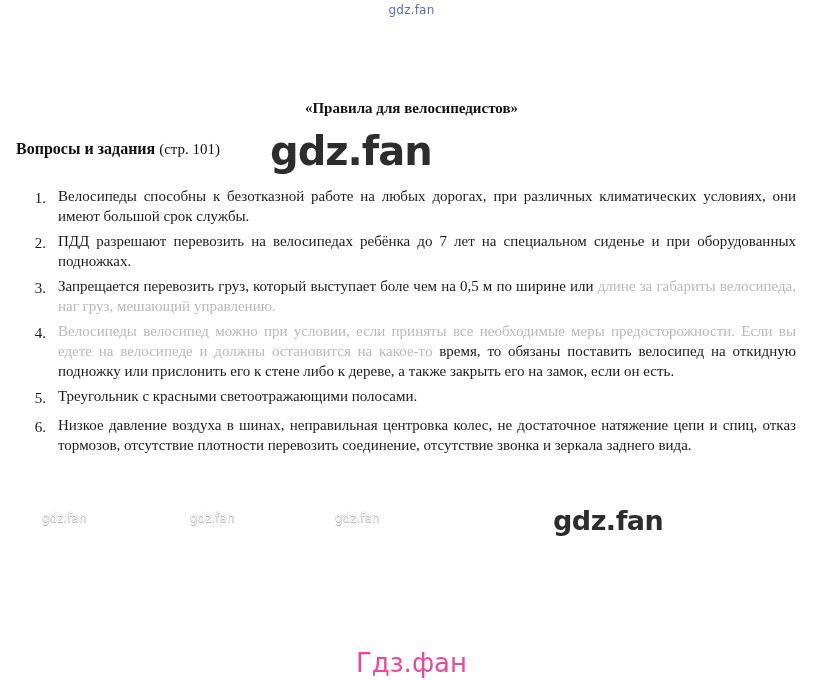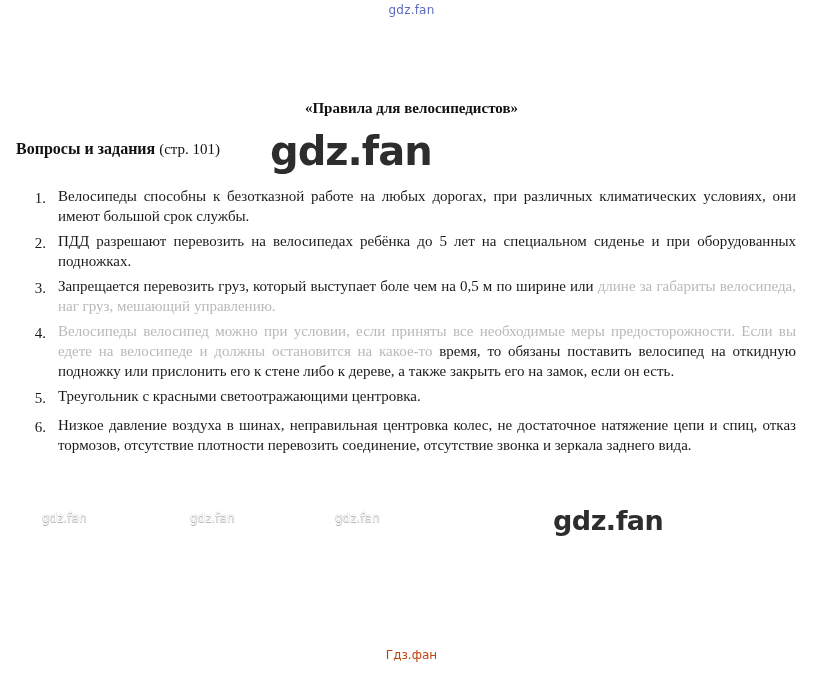--- a/index.html
+++ b/index.html
@@ -88,22 +88,22 @@
   .wm-small.s2 { top: 511px; left: 190px; }
   .wm-small.s3 { top: 511px; left: 335px; }
 
   .wm-bottom {
     position: absolute;
     top: 648px;
     left: 0;
     width: 823px;
     text-align: center;
     font-family: "DejaVu Sans", sans-serif;
-    font-size: 12px;
-    color: #c2410c;
+    font-size: 26px;
+    color: #ec4899;
   }
 
   .qlist {
     position: absolute;
     top: 186px;
     left: 16px;
     width: 780px;
   }
   .qitem {
     display: flex;
@@ -149,36 +149,36 @@
 
   <div class="qlist">
 
     <div class="qitem">
       <div class="qnum">1.</div>
       <div class="qtext">Велосипеды способны к безотказной работе на любых дорогах, при различных климатических условиях, они имеют большой срок службы.</div>
     </div>
 
     <div class="qitem">
       <div class="qnum">2.</div>
-      <div class="qtext">ПДД разрешают перевозить на велосипедах ребёнка до 5 лет на специальном сиденье и при оборудованных подножках.</div>
+      <div class="qtext">ПДД разрешают перевозить на велосипедах ребёнка до 7 лет на специальном сиденье и при оборудованных подножках.</div>
     </div>
 
     <div class="qitem">
       <div class="qnum">3.</div>
       <div class="qtext">Запрещается перевозить груз, который выступает боле чем на 0,5 м по ширине или <span class="mixed-fade">длине за габариты велосипеда, наг груз, мешающий управлению.</span></div>
     </div>
 
     <div class="qitem">
       <div class="qnum">4.</div>
       <div class="qtext"><span class="mixed-fade">Велосипеды велосипед можно при условии, если приняты все необходимые меры предосторожности. Если вы едете на велосипеде и должны остановится на какое-то </span>время, то обязаны поставить велосипед на откидную подножку или прислонить его к стене  либо к дереве, а также закрыть его на замок, если он есть.</div>
     </div>
 
     <div class="qitem">
       <div class="qnum">5.</div>
-      <div class="qtext">Треугольник с красными светоотражающими центровка.</div>
+      <div class="qtext">Треугольник с красными светоотражающими полосами.</div>
     </div>
 
     <div class="qitem">
       <div class="qnum">6.</div>
       <div class="qtext">Низкое давление воздуха в шинах, неправильная центровка колес, не достаточное натяжение цепи и спиц, отказ тормозов, отсутствие плотности перевозить соединение, отсутствие звонка и зеркала заднего вида.</div>
     </div>
 
   </div>
 
   <div class="wm-small s1">gdz.fan</div>

